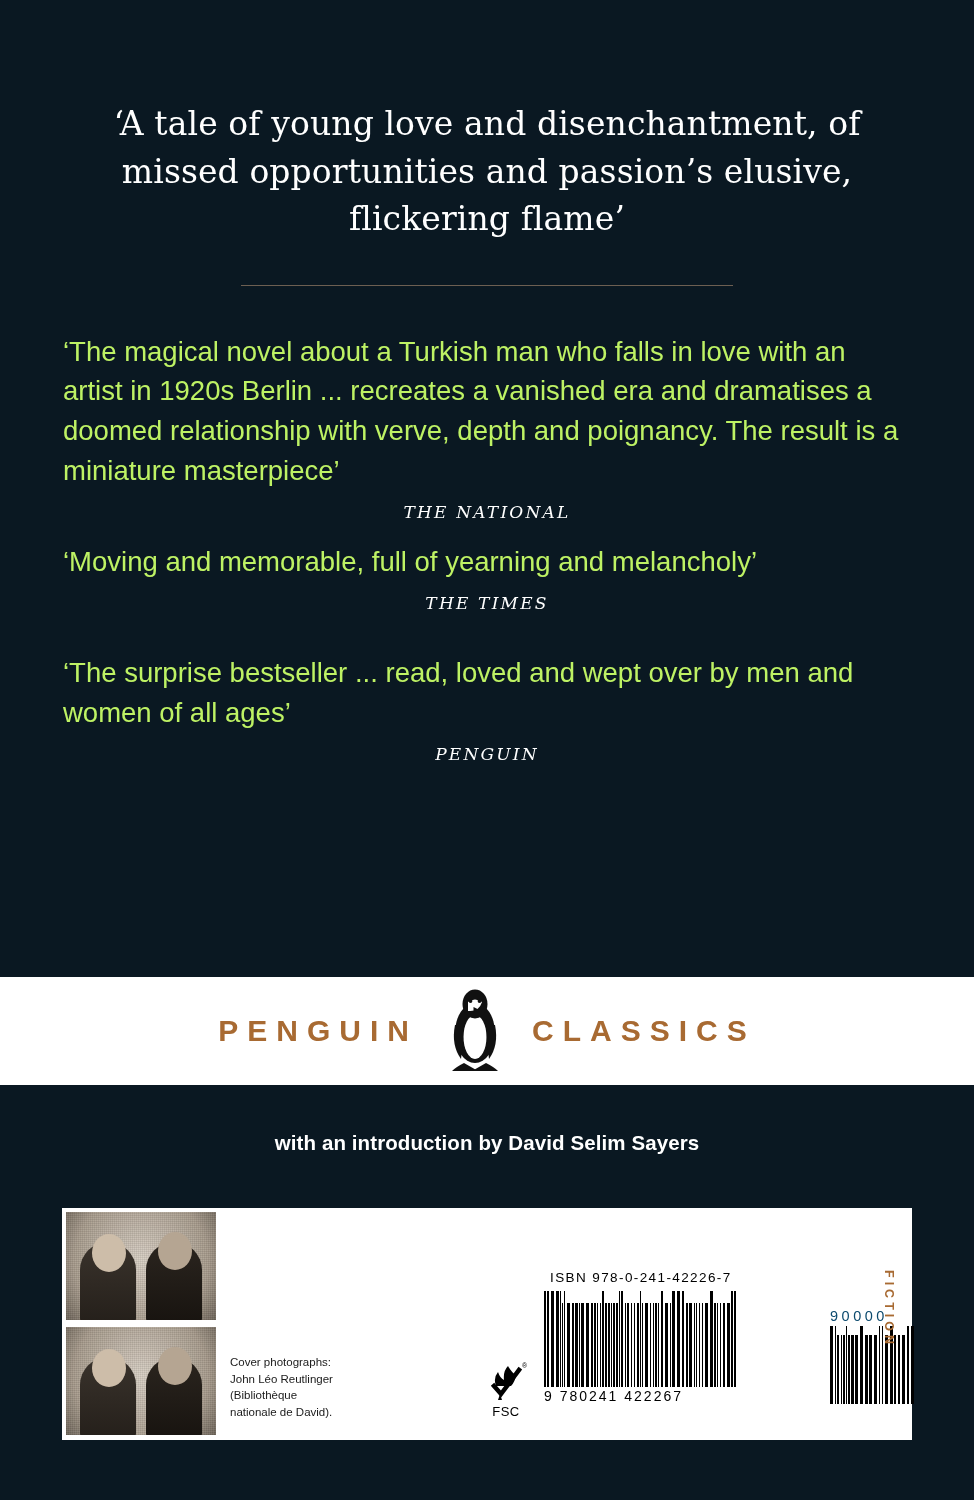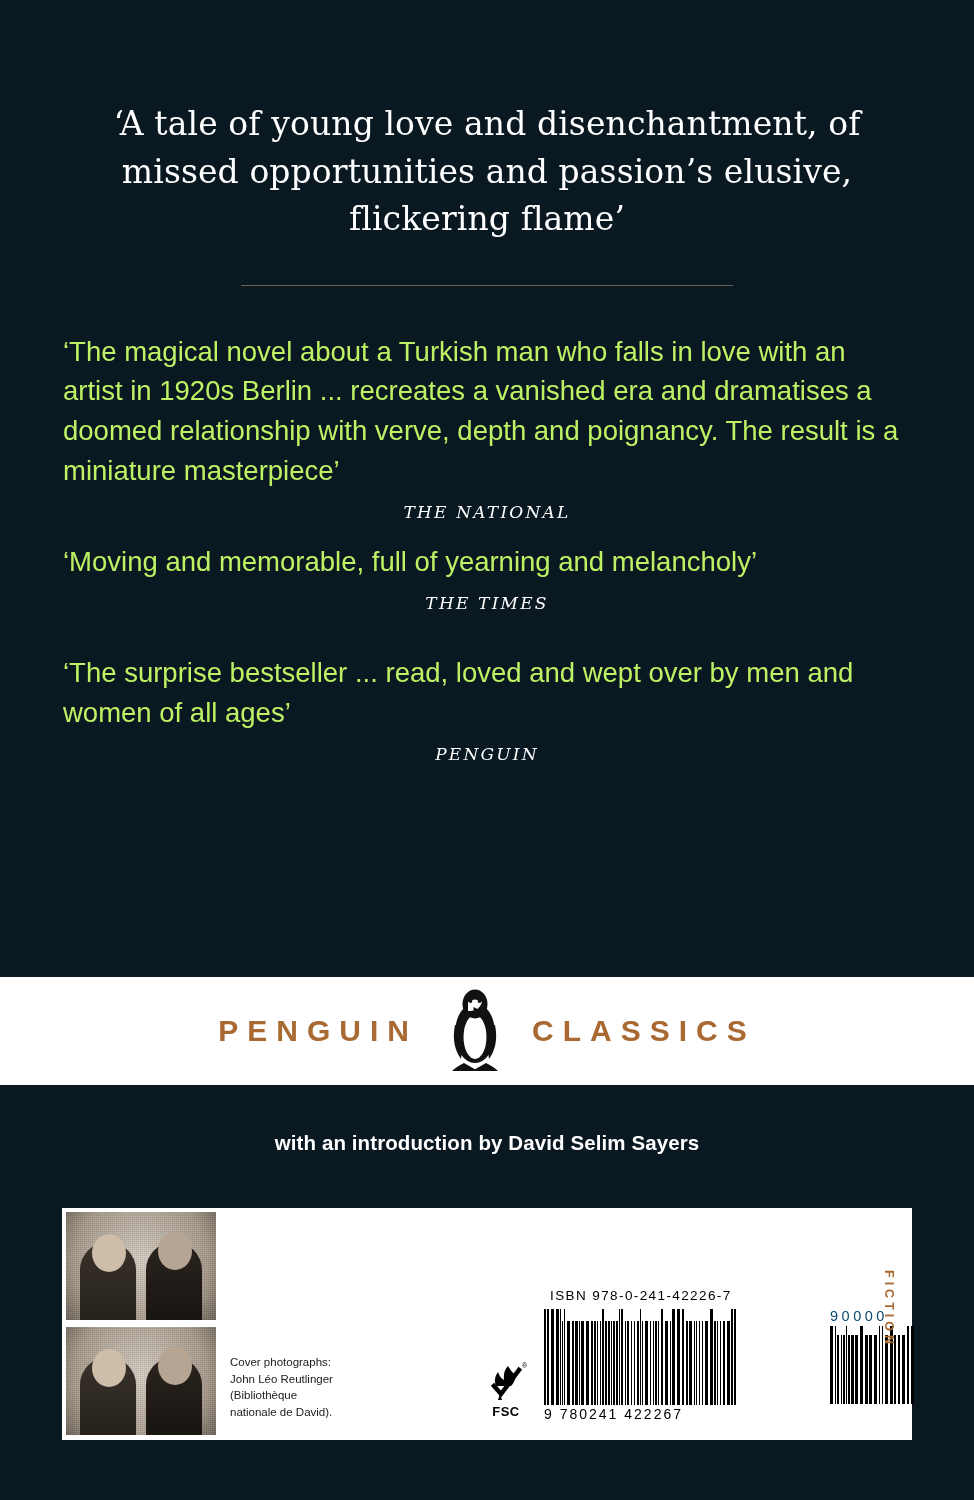--- a/index.html
+++ b/index.html
@@ -195,29 +195,29 @@
     position: absolute;
     left: 413px;
     top: 148px;
     width: 62px;
     text-align: center;
     color: #000;
   }
   .fsc svg { display: block; margin: 0 auto; }
   .fsc .fsc-label {
     font-size: 13px;
-    font-weight: 700;
+    font-weight: 400;
     letter-spacing: 0.5px;
     margin-top: 2px;
   }
 
   .isbn-area {
     position: absolute;
     left: 470px;
-    top: 80px;
+    top: 62px;
     width: 290px;
     padding-left: 12px;
   }
   .isbn-text {
     font-size: 13.5px;
     letter-spacing: 1.4px;
     color: #000;
     margin-bottom: 6px;
     padding-left: 6px;
     font-family: "Liberation Sans", sans-serif;

